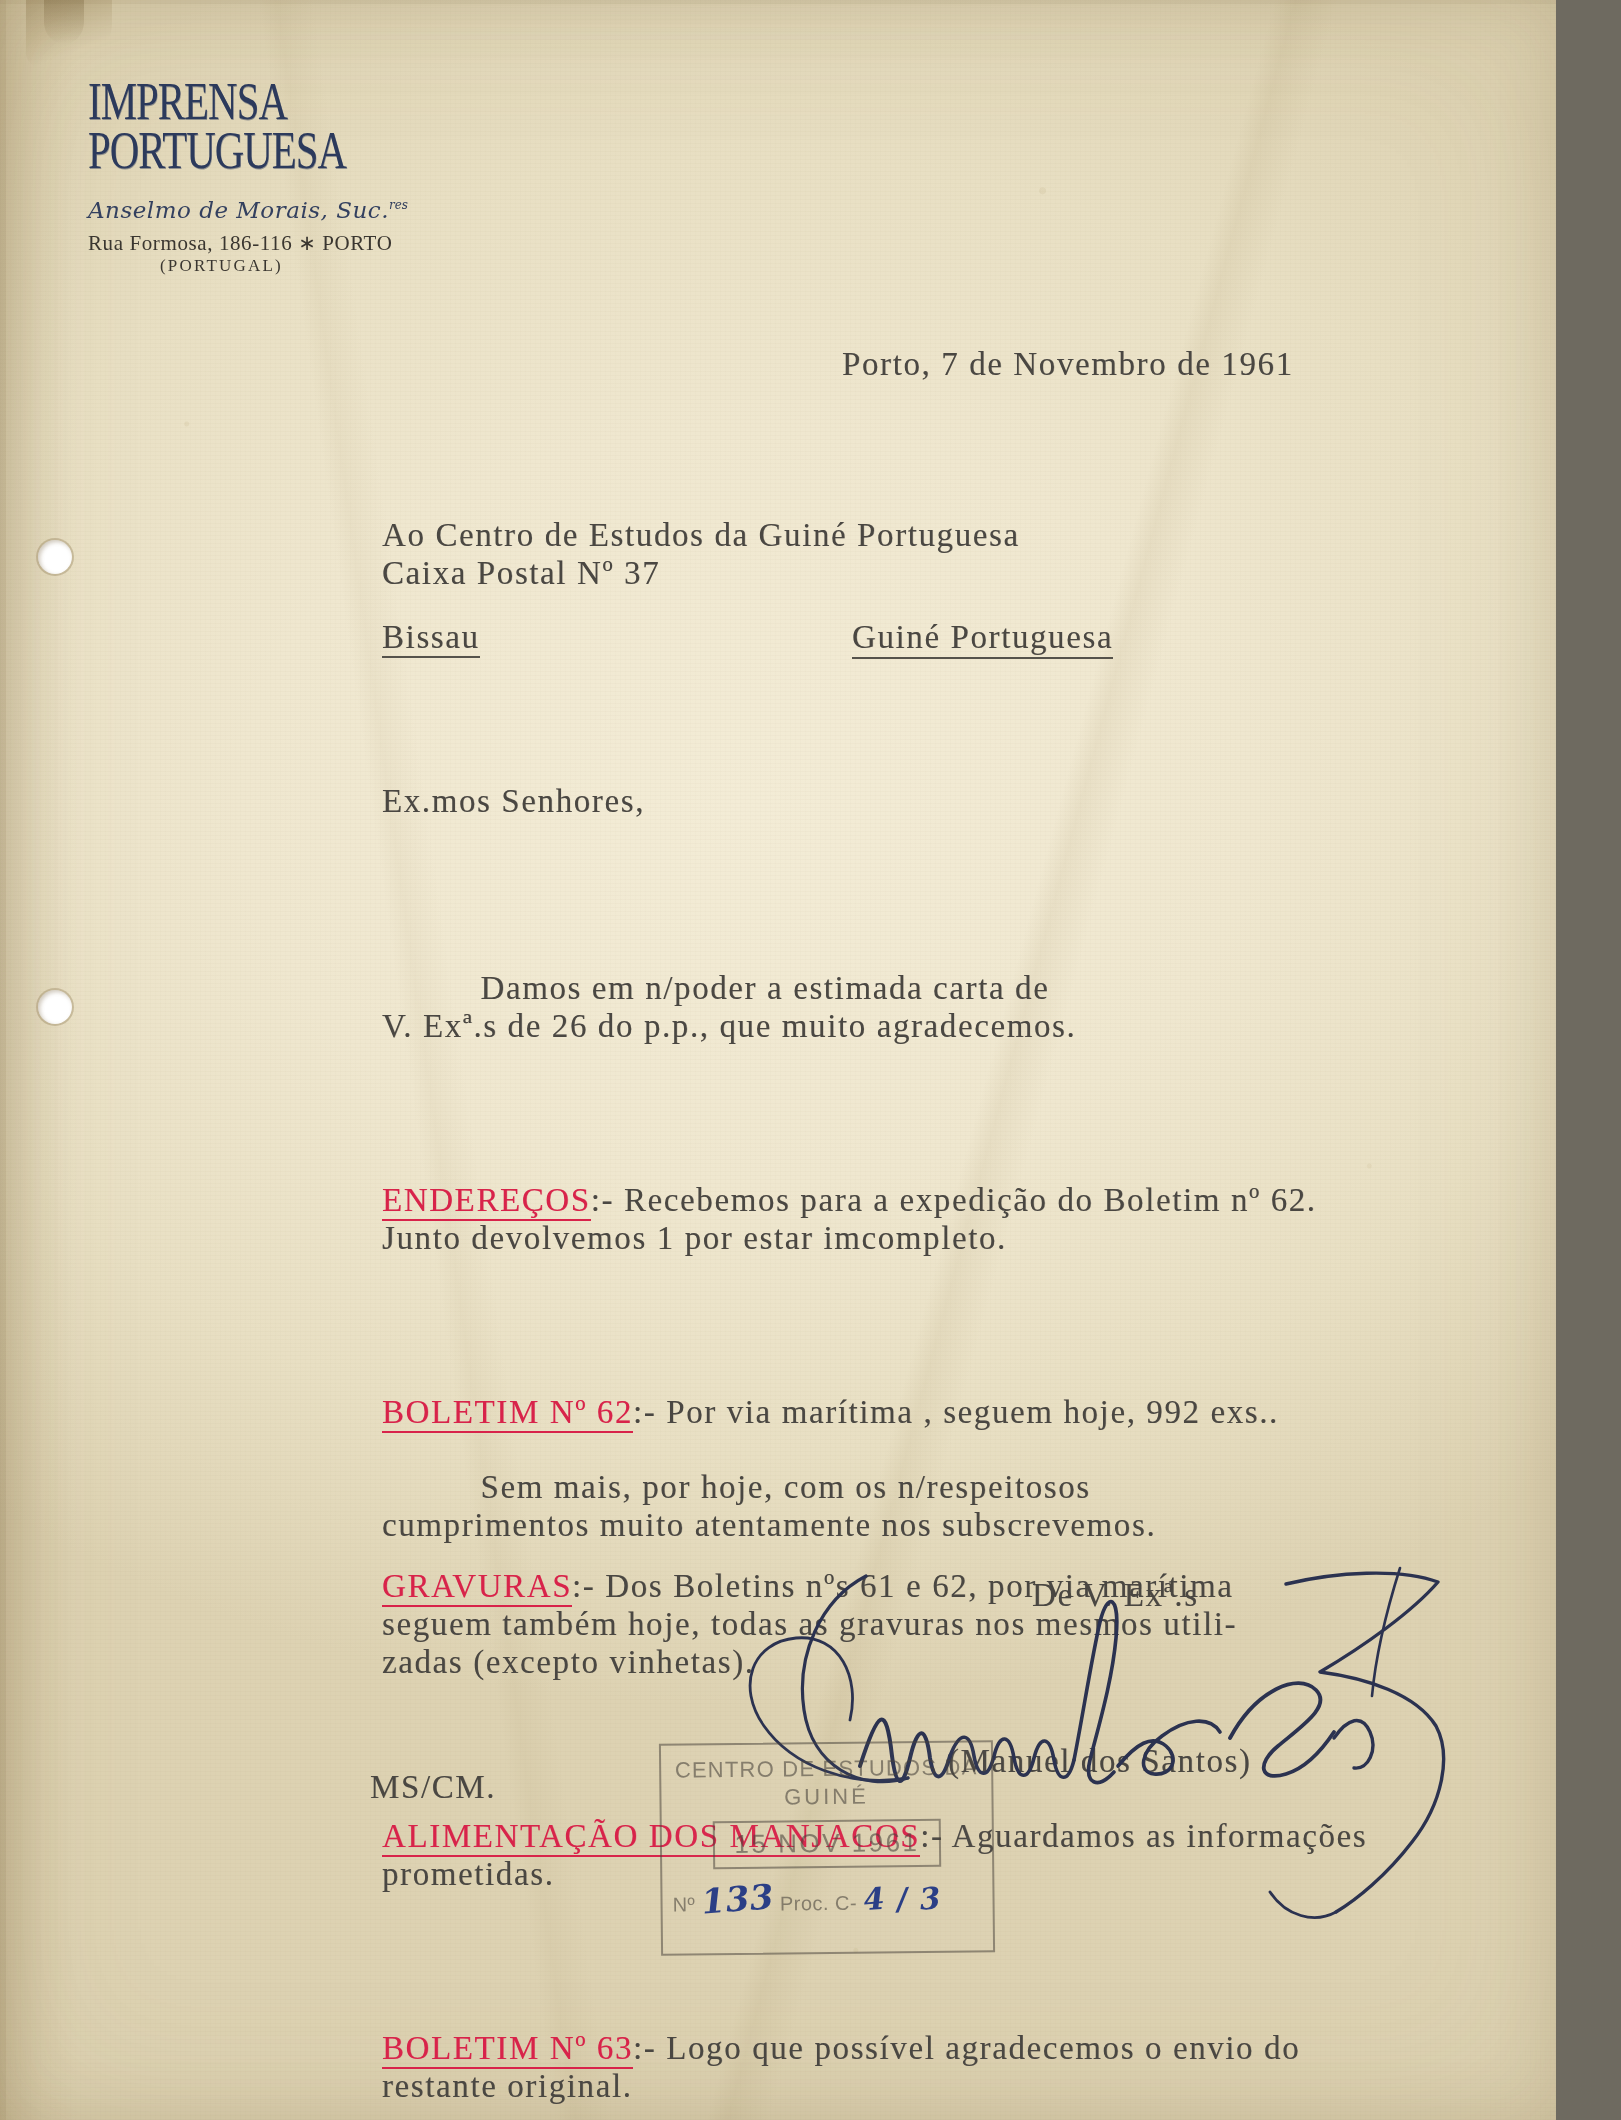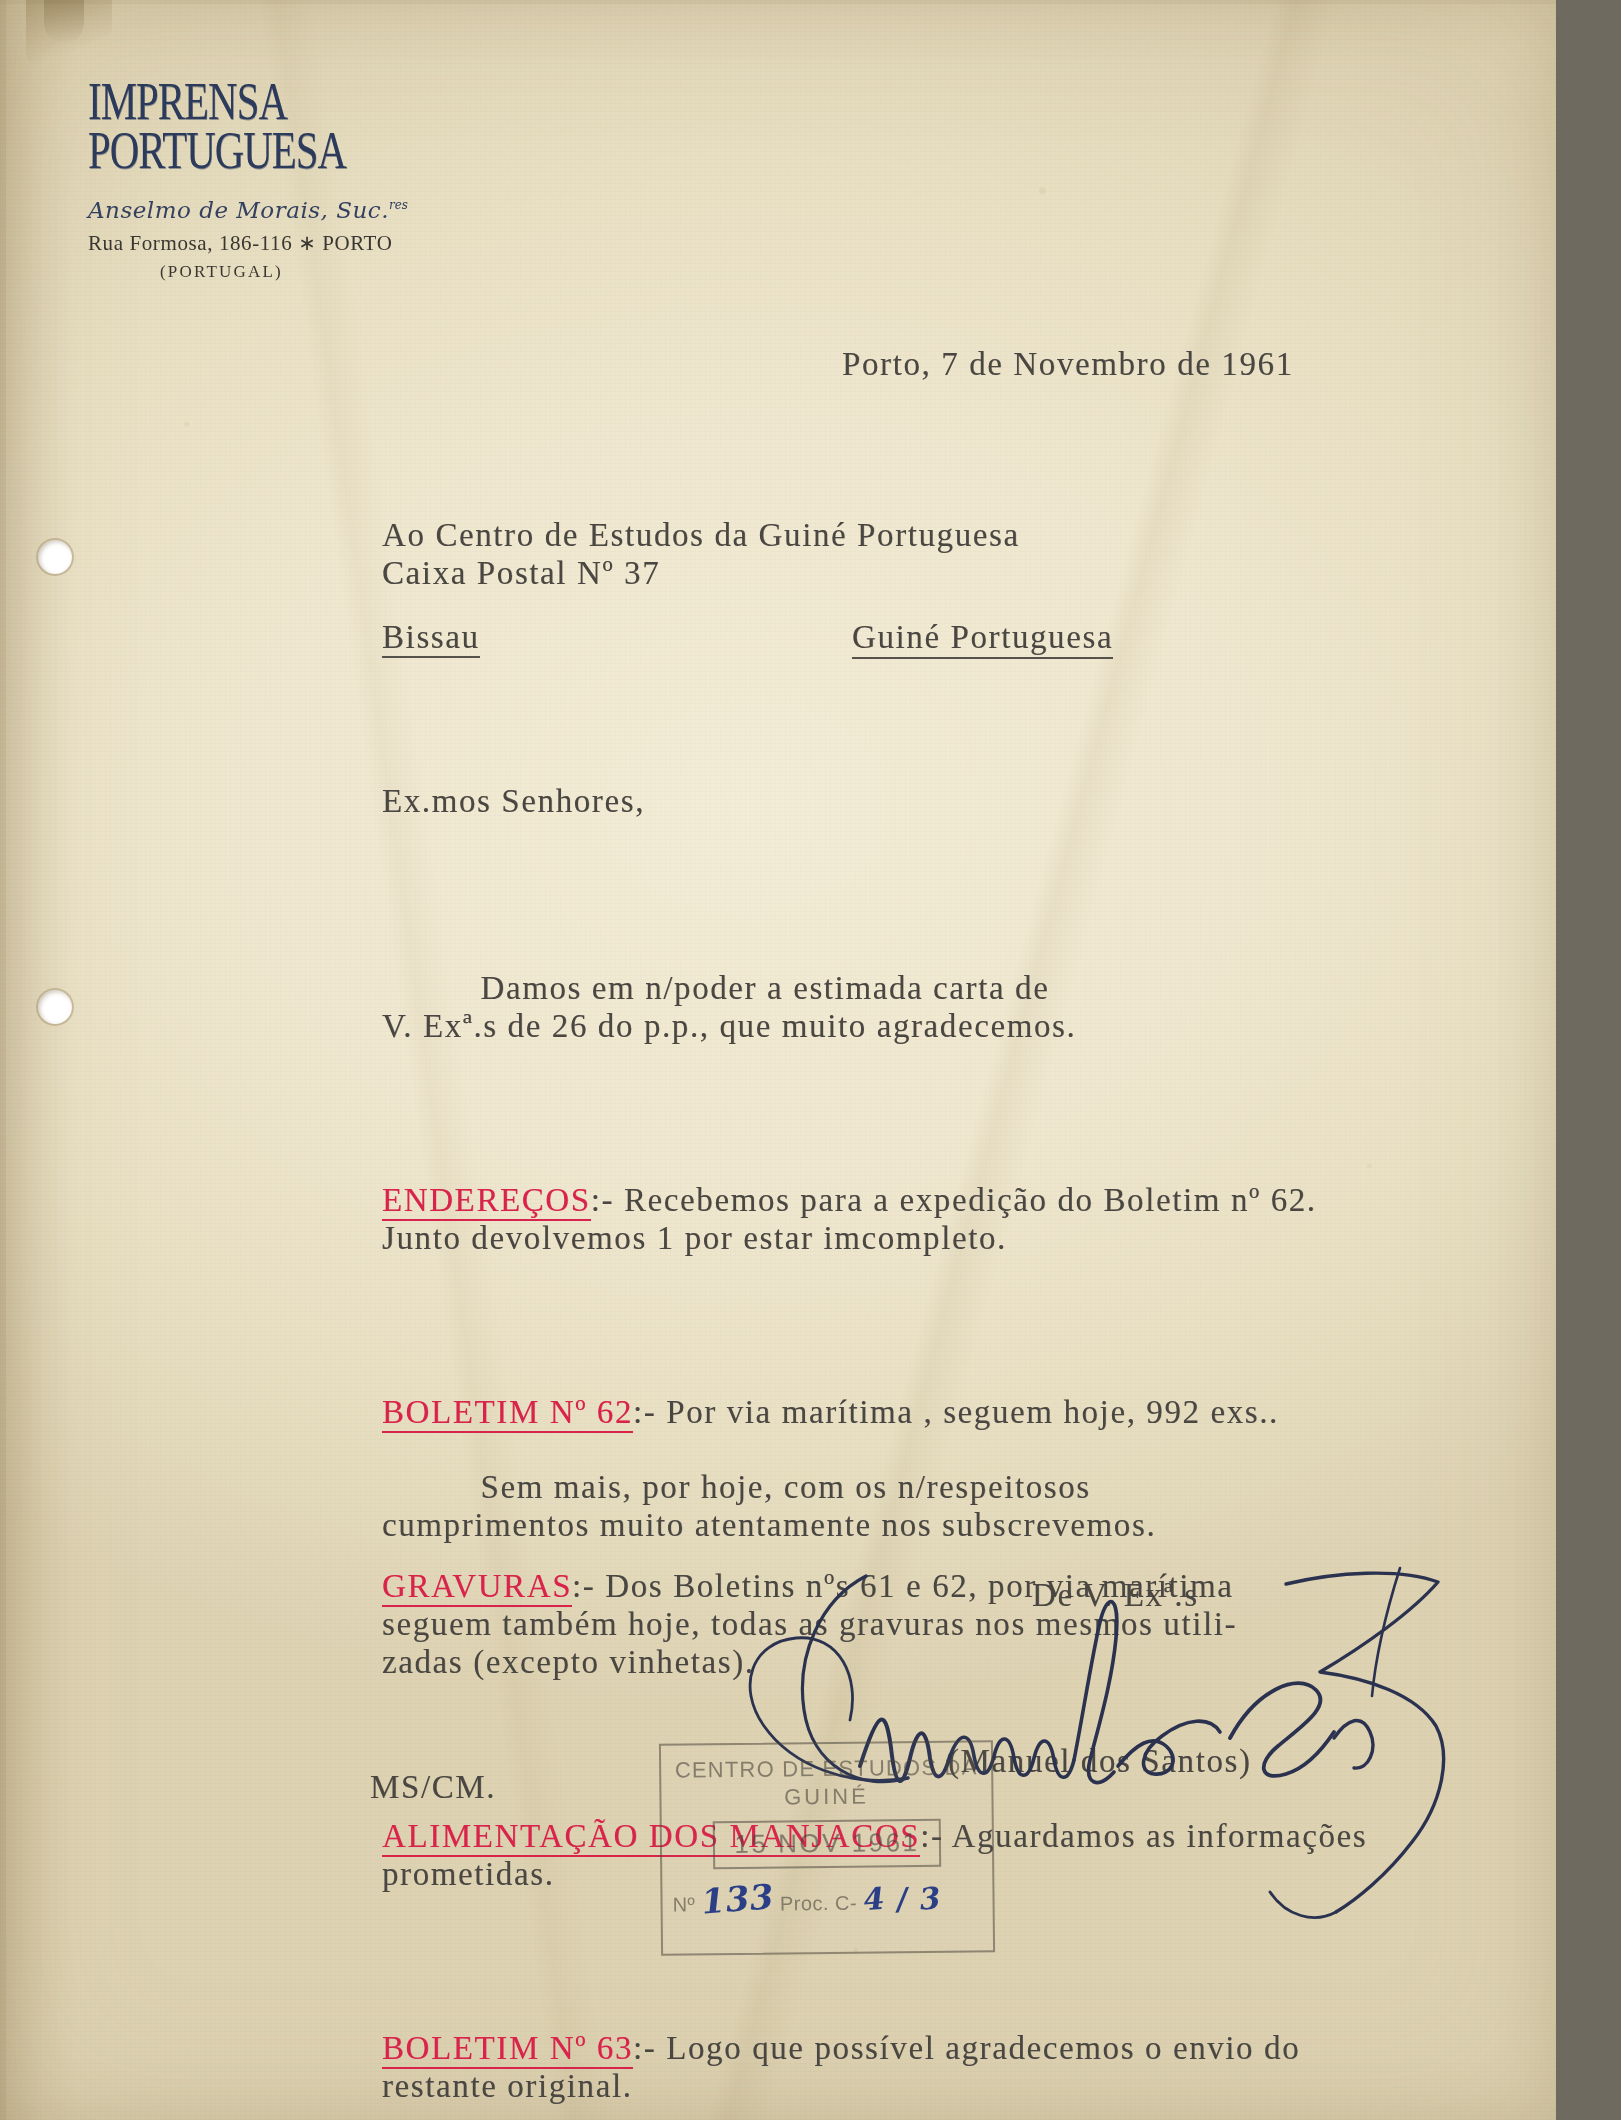--- a/index.html
+++ b/index.html
@@ -113,21 +113,20 @@
     margin-top: 45px;
   }
   .lh-addr {
     margin-top: 8px;
     font-family: "Liberation Serif", serif;
     font-size: 21px;
     letter-spacing: 0.6px;
     color: #3a3630;
   }
   .lh-country {
-    margin-top: 6px;
     margin-left: 72px;
     font-family: "Liberation Serif", serif;
     font-size: 17px;
     letter-spacing: 2.2px;
     color: #3a3630;
   }
 
   
   .tw {
     font-family: Liberation Serif, serif;

